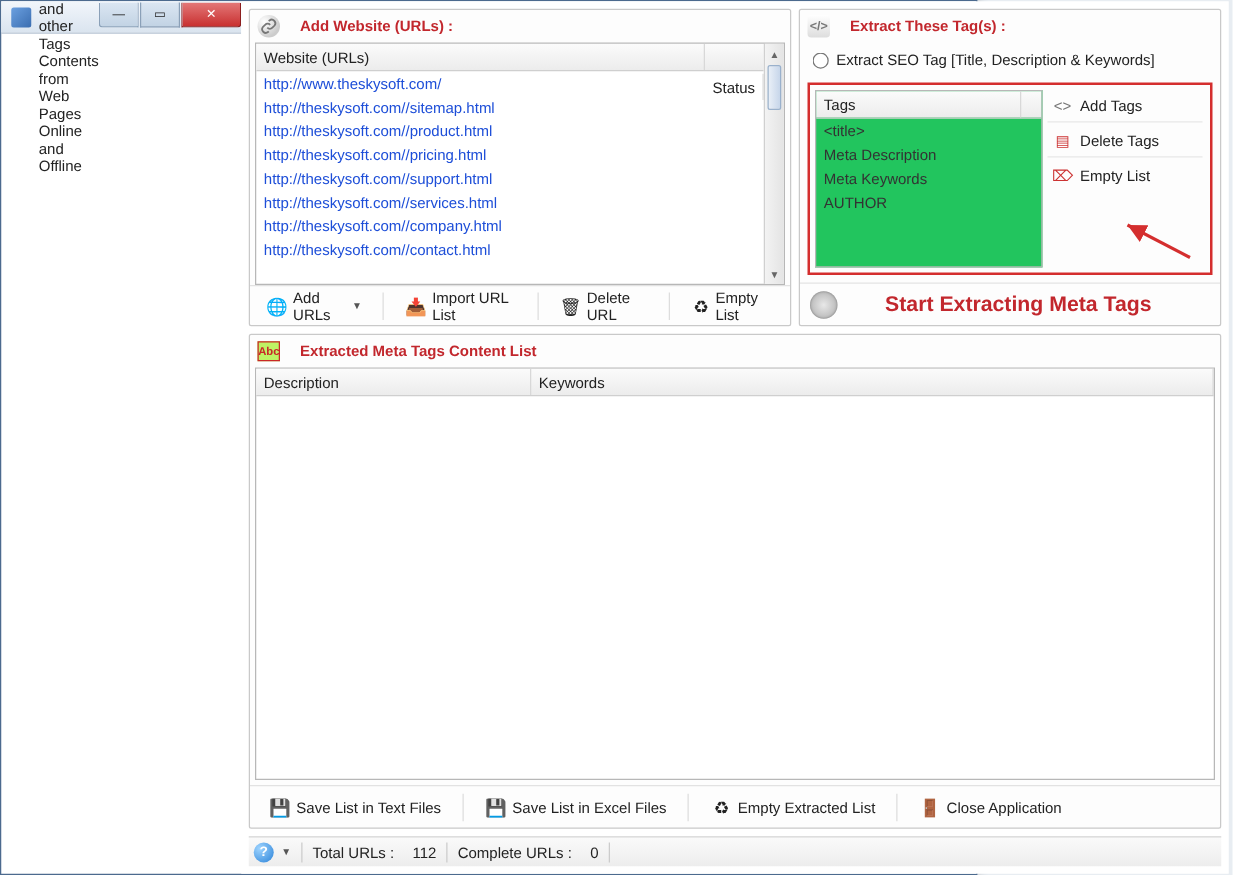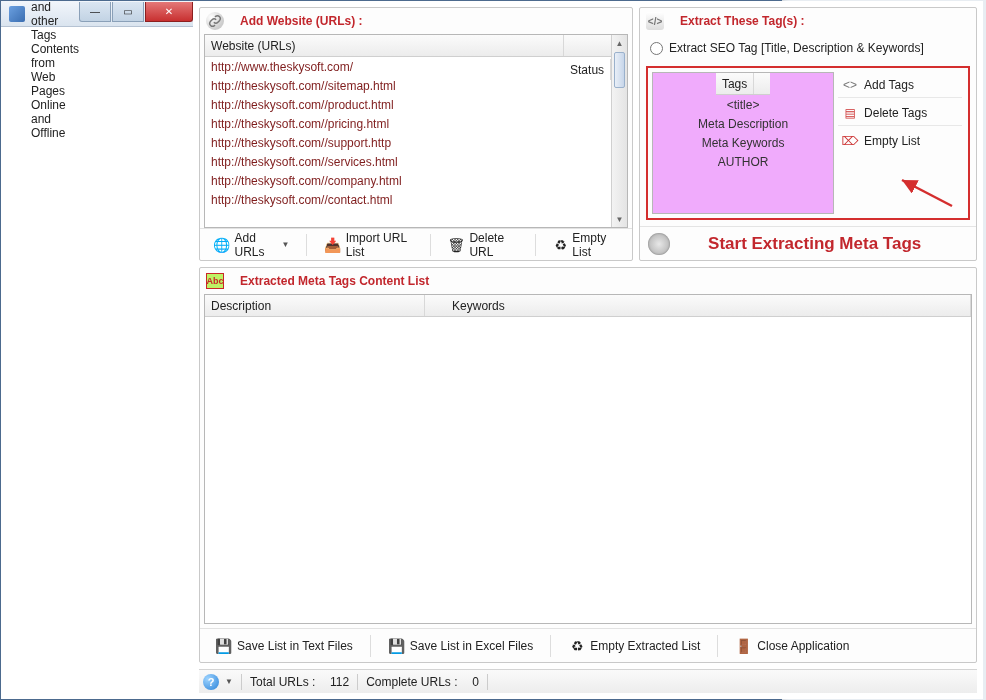--- a/index.html
+++ b/index.html
@@ -117,21 +117,21 @@
   }
   .col-website { flex: 0 0 359px; }
   .col-status { flex: 1; margin-top: 48px; }
   .url-rows { flex: 1; overflow: hidden; }
   .url-row {
     height: 19px;
     display: flex;
     align-items: center;
     padding: 0 6px;
     font-size: 12px;
-    color: #7f1d1d;
+    color: #1d4ed8;
     white-space: nowrap;
   }
   .v-scroll {
     width: 16px;
     background: linear-gradient(to right,#f3f3f3,#e4e4e4);
     display: flex; flex-direction: column;
     border-left:1px solid #d0d0d0;
   }
   .v-scroll .arrow {
     height: 16px;
@@ -179,22 +179,22 @@
     margin: 2px 6px 6px 6px;
     border: 2px solid #d42e2e;
     flex: 1;
     display: flex;
     padding: 4px;
     gap: 2px;
   }
   .tags-table {
     flex: 0 0 182px;
     border: 1px solid #b7b7b7;
-    background: #f0abfc;
-    display:flex;flex-direction:column;align-items:center;
+    background: #22c55e;
+    display:flex;flex-direction:column;
   }
   .tags-table .col-headers div { flex:1; }
   .tag-row {
     height: 19px; padding: 0 6px; display:flex;align-items:center;
     font-size:12px;color:#333;
   }
   .tags-side {
     flex: 1;
     display:flex;flex-direction:column;
     gap:2px;
@@ -237,21 +237,21 @@
     display:inline-flex;align-items:center;justify-content:center;
     background:#bef264;
   }
   .result-table{
     flex:1;margin:0 4px 4px 4px;
     border:1px solid #b7b7b7;background:#fff;
     display:flex;flex-direction:column;
   }
   .rcols{display:flex;height:22px;background:linear-gradient(#fbfbfb,#ececec);border-bottom:1px solid #cfcfcf;}
   .rcols div{padding:0 6px;border-right:1px solid #d8d8d8;display:flex;align-items:center;}
-  .rcol-url{flex:0 0 140px;} .rcol-title{flex:0 0 200px;} .rcol-desc{flex:0 0 220px;} .rcol-kw{flex:1;margin-left:21px;}
+  .rcol-url{flex:0 0 140px;} .rcol-title{flex:0 0 200px;} .rcol-desc{flex:0 0 220px;} .rcol-kw{flex:1;}
   .lower-toolbar{height:34px;display:flex;align-items:center;gap:6px;padding:2px 6px;border-top:1px solid #e2e2e2;}
   
   .statusbar{
     height:24px;border-top:1px solid #d4d4d4;
     background:linear-gradient(#fafafa,#ededed);
     display:flex;align-items:center;font-size:12px;padding:0 4px;gap:4px;
   }
   .sb-sep{width:1px;height:16px;background:#ccc;margin:0 4px;}
   .help-ico{
     width:16px;height:16px;border-radius:50%;
@@ -301,21 +301,21 @@
           <div class="url-table">
             <div class="col-headers">
               <div class="col-website">Website (URLs)</div>
               <div class="col-status">Status</div>
             </div>
             <div class="url-rows">
               <div class="url-row">http://www.theskysoft.com/</div>
               <div class="url-row">http://theskysoft.com//sitemap.html</div>
               <div class="url-row">http://theskysoft.com//product.html</div>
               <div class="url-row">http://theskysoft.com//pricing.html</div>
-              <div class="url-row">http://theskysoft.com//support.http</div>
+              <div class="url-row">http://theskysoft.com//support.html</div>
               <div class="url-row">http://theskysoft.com//services.html</div>
               <div class="url-row">http://theskysoft.com//company.html</div>
               <div class="url-row">http://theskysoft.com//contact.html</div>
             </div>
           </div>
           <div class="v-scroll">
             <div class="arrow">▲</div>
             <div class="thumb"></div>
             <div style="flex:1"></div>
             <div class="arrow">▼</div>

